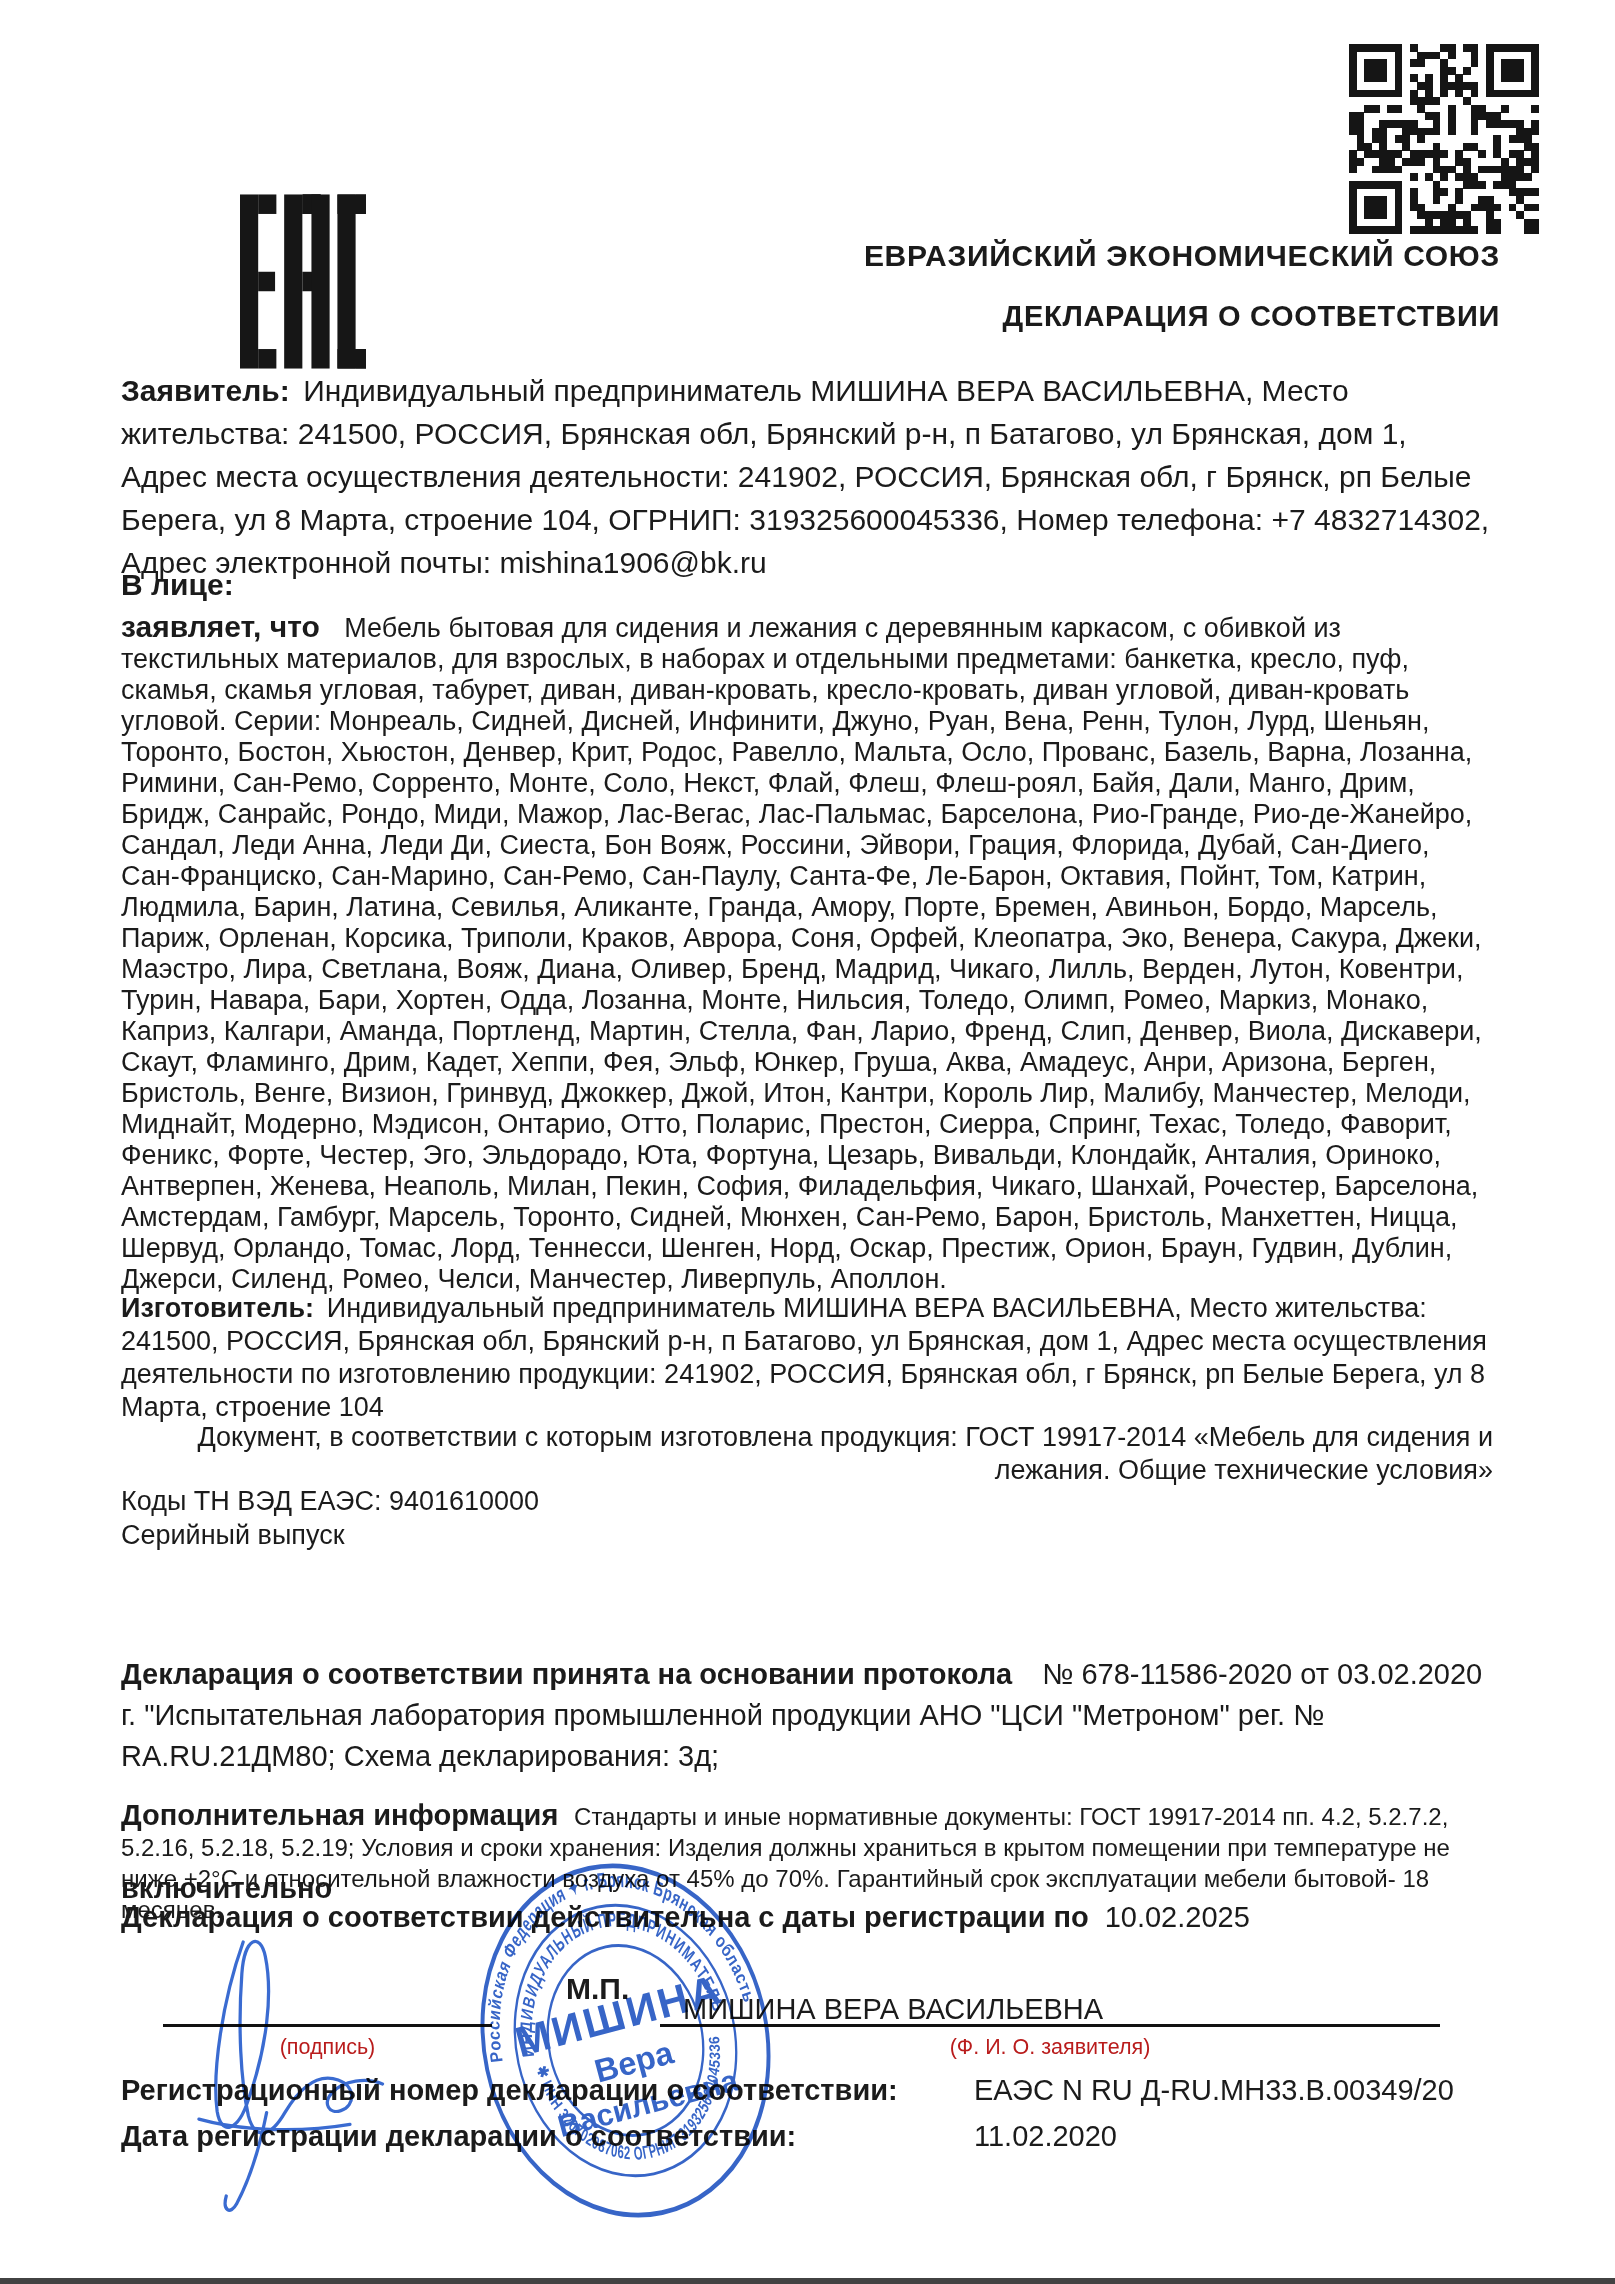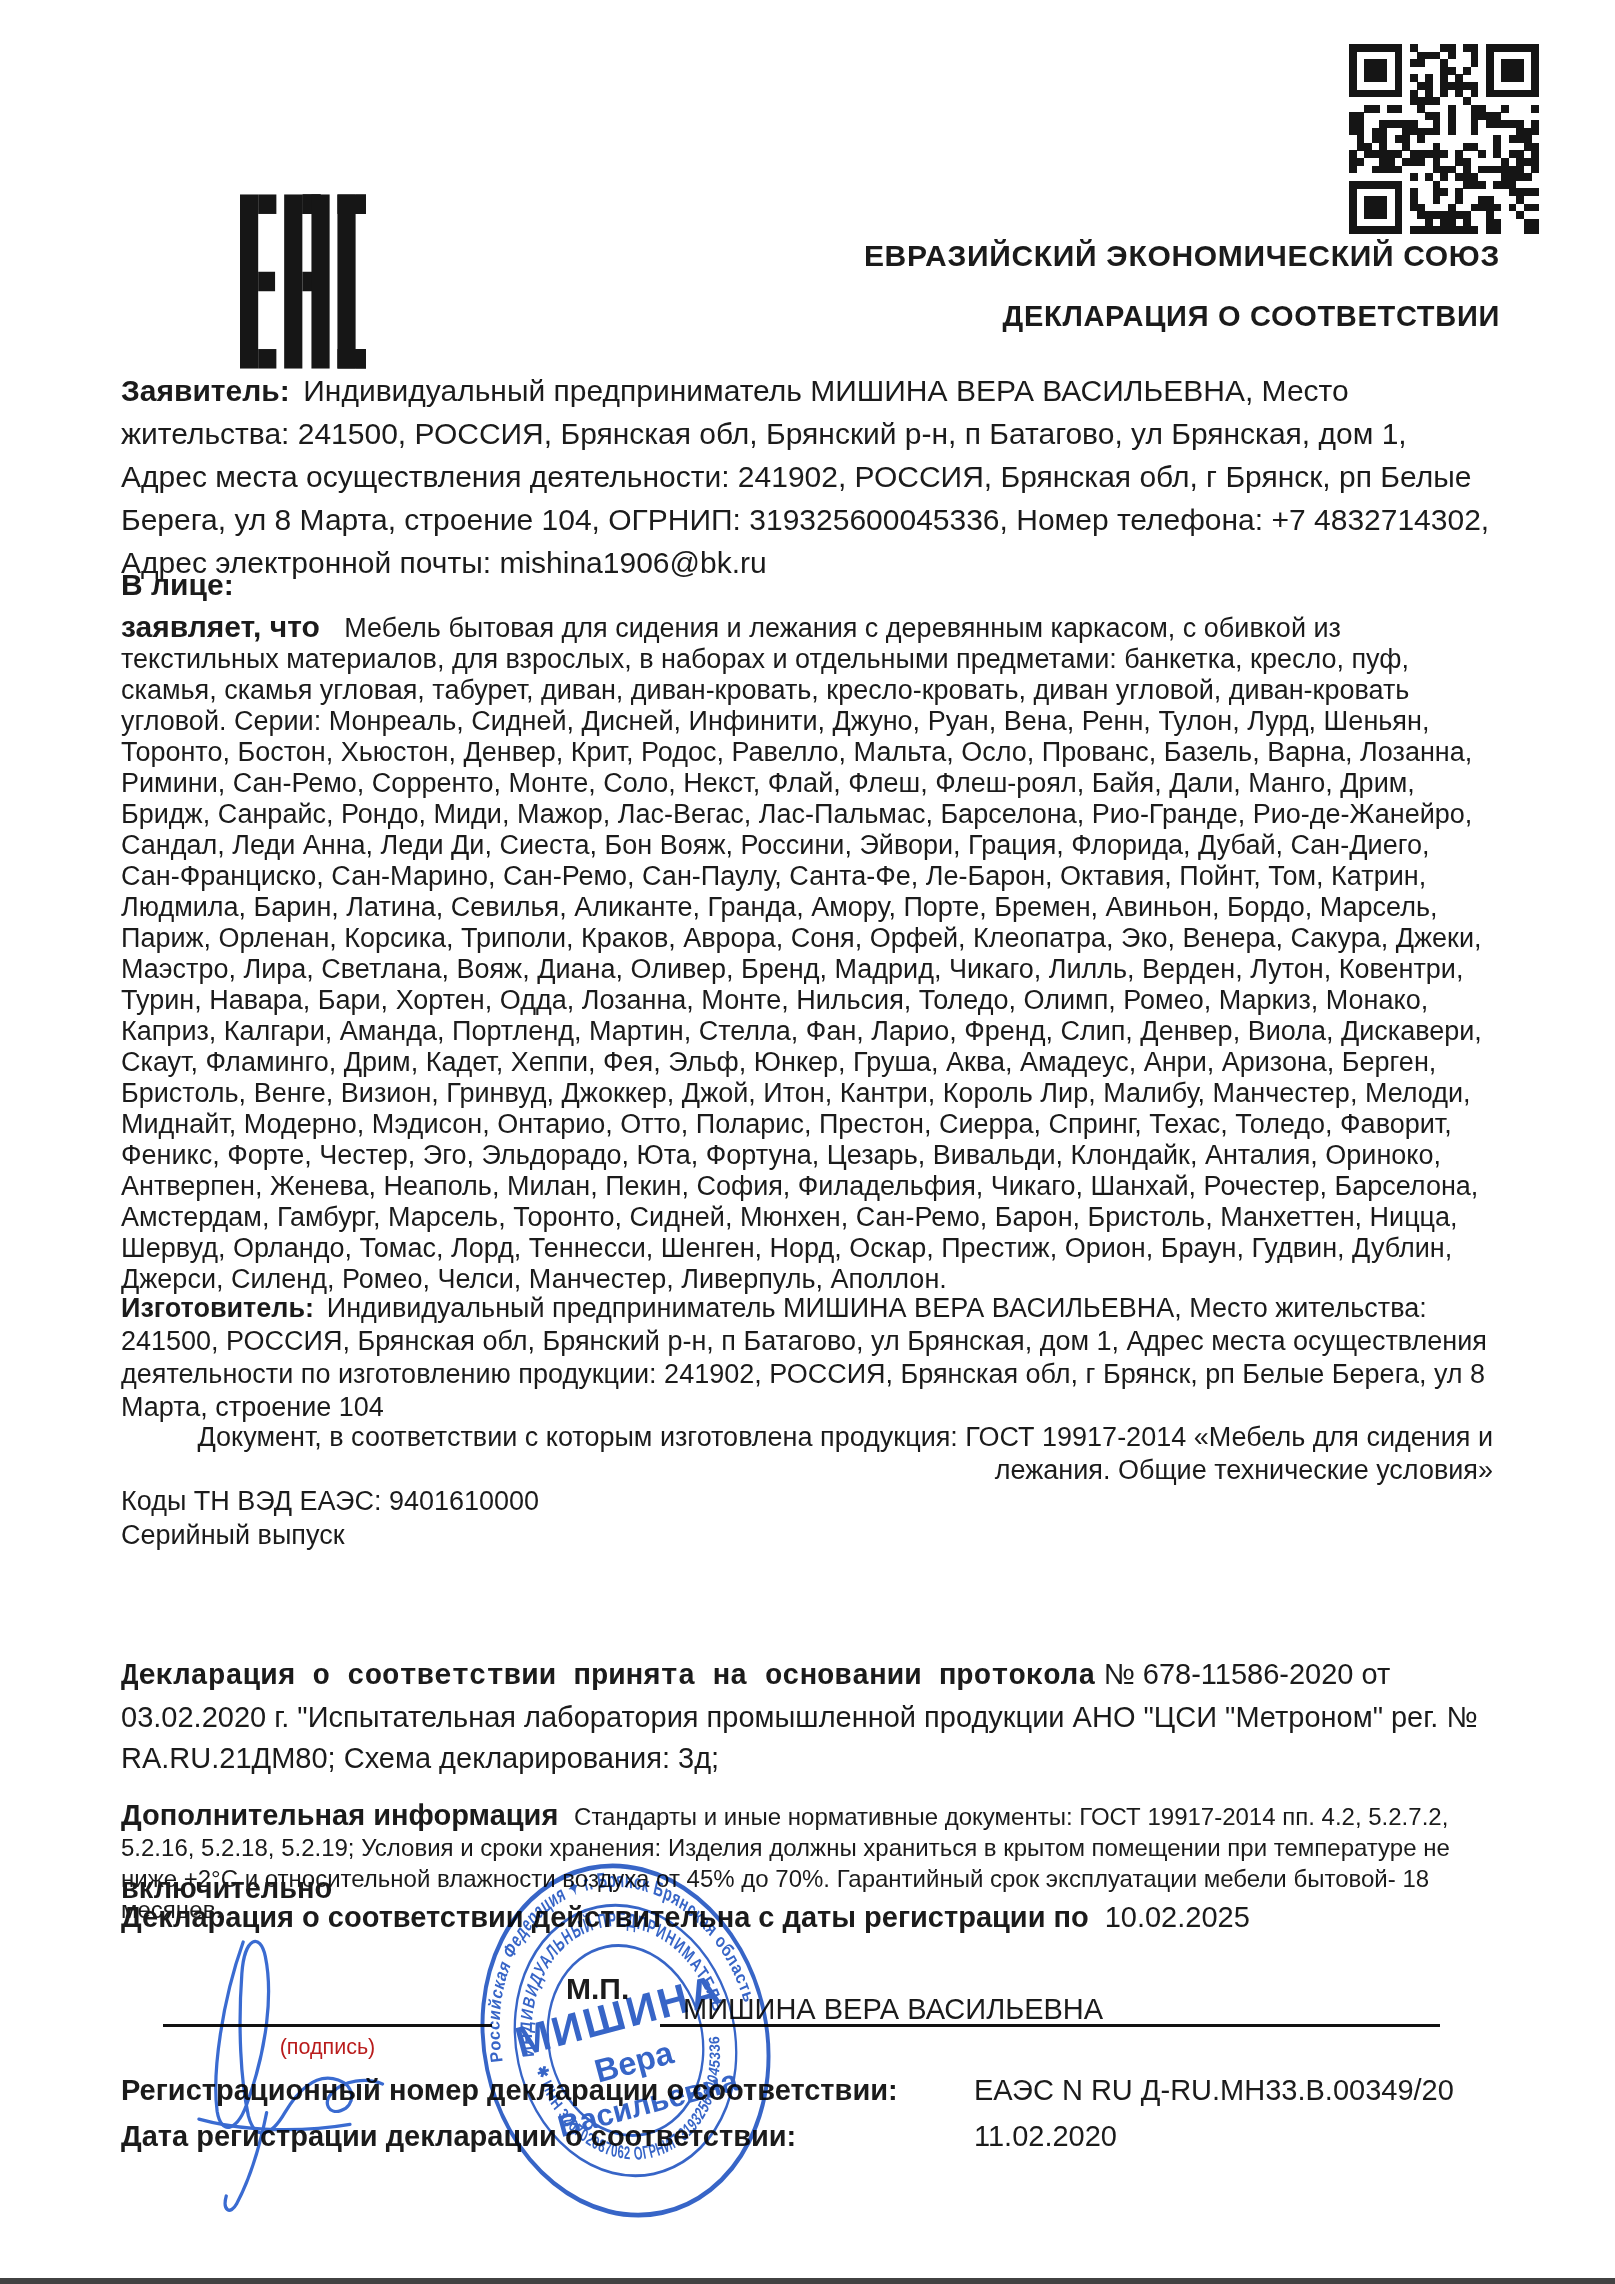--- a/index.html
+++ b/index.html
@@ -18,21 +18,21 @@
   .p3 .b{font-size:30px;margin-right:17px;}
   .p4,.p5{font-size:27px;line-height:33px;}
   .p4{top:1292px;}
   .p4 .b{margin-right:5.2px;}
   .p5{top:1421px;text-align:right;}
   .p6{top:1486px;font-size:27px;}
   .p7{top:1520px;font-size:27px;}
   .p8{top:1576px;font-size:29px;line-height:37px;}
   .p8 .b{margin-right:19.6px;}
   .p9{top:1654px;font-size:29px;line-height:41px;}
-  .p9 .b{margin-right:0;font-family:Liberation Mono, monospace;}
+  .p9 .b{margin-right:22px;}
   .p10{top:1800px;font-size:24px;line-height:31px;}
   .p10 .b{font-size:29px;margin-right:9px;}
   .p11a{top:1901px;font-size:29px;}
   .p11a .b{margin-right:7.8px;}
   .p11b{top:1872px;font-size:29px;font-weight:bold;}
   .sigline{height:2.6px;background:#111;top:2024px;}
   .line-left{left:163px;width:329px;}
   .line-right{left:660px;width:780px;}
   .caption{font-size:21.5px;color:#b91c1c;top:2035px;text-align:center;}
   .cap-l{left:163px;width:329px;}
@@ -461,20 +461,21 @@
     <span>10.02.2025</span>
   </div>
   <div class="abs col p11b">включительно</div>
 
   <div class="abs mp">М.П.</div>
   <div class="abs typed-name">МИШИНА ВЕРА ВАСИЛЬЕВНА</div>
 
   <div class="abs sigline line-left"></div>
   <div class="abs sigline line-right"></div>
   <div class="abs caption cap-l">(подпись)</div>
+  <div class="abs caption cap-r">(Ф. И. О. заявителя)</div>
 
   <div class="abs regrow-label r1">Регистрационный номер декларации о соответствии:</div>
   <div class="abs regrow-val r1">ЕАЭС N RU Д-RU.МН33.В.00349/20</div>
   <div class="abs regrow-label r2">Дата регистрации декларации о соответствии:</div>
   <div class="abs regrow-val r2">11.02.2020</div>
 
   <svg class="abs signature" width="274" height="306" viewBox="0 0 420 470" aria-hidden="true">
     <g fill="none" stroke="#2f63cf" stroke-width="5" stroke-linecap="round" stroke-linejoin="round">
       <path d="M 92 40 C 60 130, 44 240, 52 300 C 58 338, 84 332, 100 282 C 128 203, 138 120, 126 62 C 118 25, 94 32, 90 88 C 84 170, 88 252, 100 307 C 110 345, 134 340, 156 302 C 182 259, 210 242, 238 252 C 266 262, 264 292, 242 299 C 224 305, 214 288, 228 272 C 246 252, 282 248, 306 258"></path>
       <path d="M 24 312 C 96 332, 186 332, 256 320"></path>

